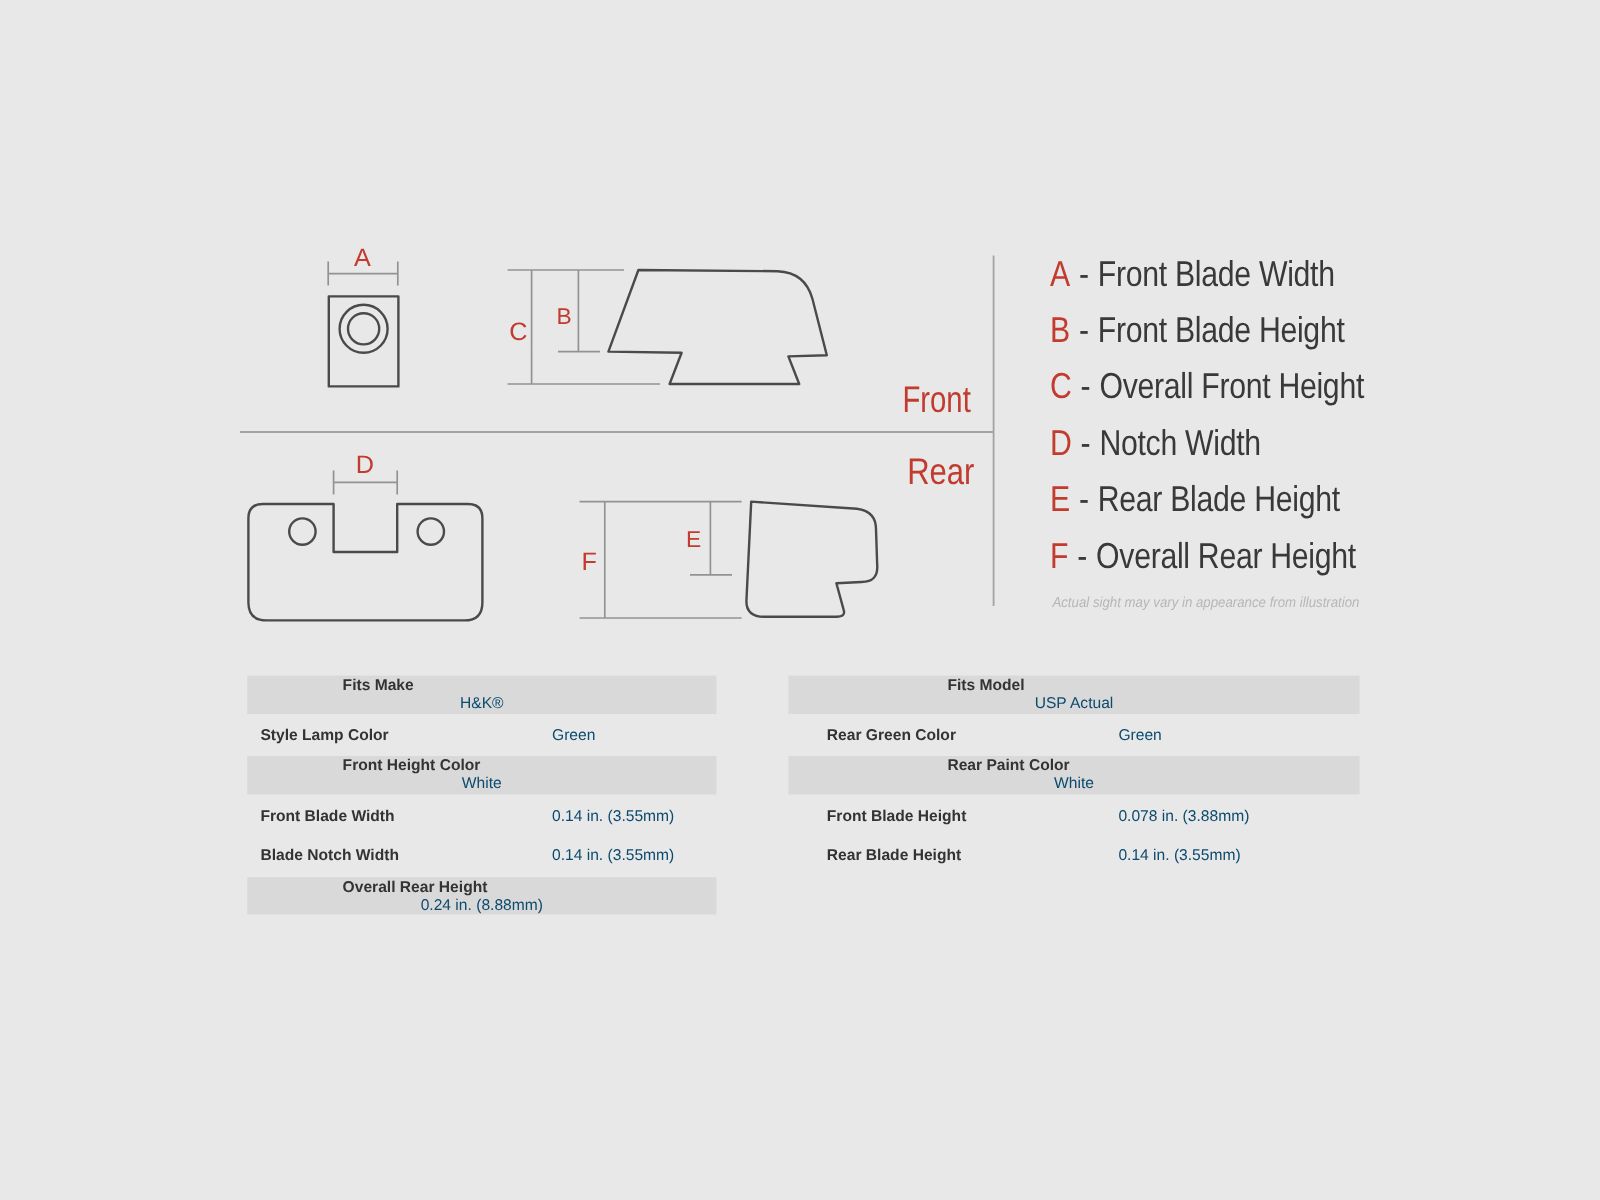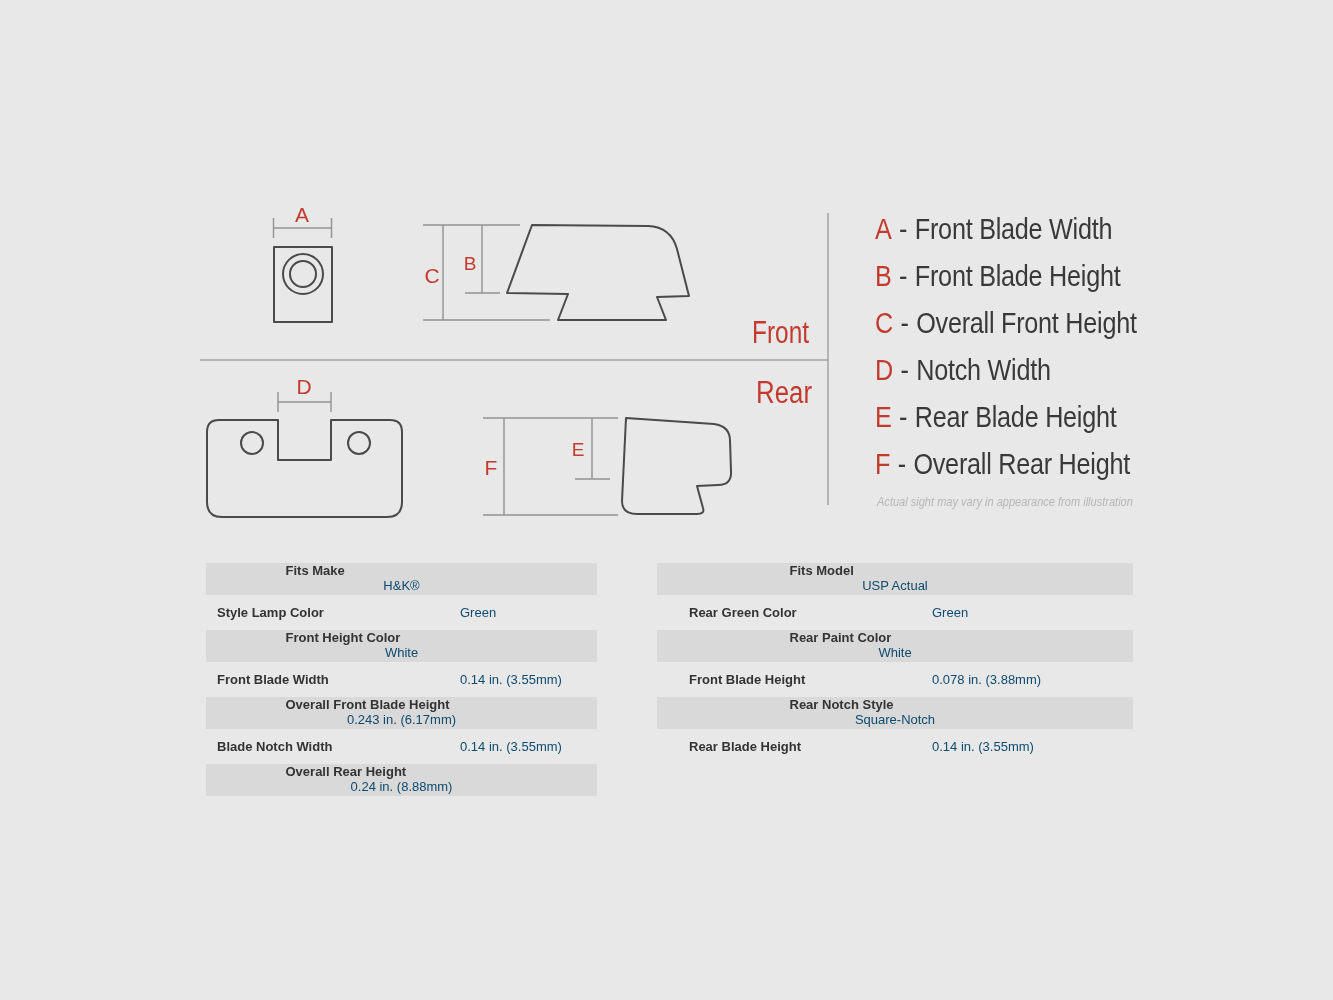--- a/index.html
+++ b/index.html
@@ -143,24 +143,20 @@
       <div class="spec-row dark">
         <span class="spec-label">Front Height Color</span>
         <span class="spec-value">White</span>
       </div>
 
       <div class="spec-row">
         <span class="spec-label">Front Blade Width</span>
         <span class="spec-value">0.14 in. (3.55mm)</span>
       </div>
 
-      <div class="spec-row dark">
-        <span class="spec-label">Overall Front Blade Height</span>
-        <span class="spec-value">0.243 in. (6.17mm)</span>
-      </div>
 
       <div class="spec-row">
         <span class="spec-label">Blade Notch Width</span>
         <span class="spec-value">0.14 in. (3.55mm)</span>
       </div>
 
       <div class="spec-row dark">
         <span class="spec-label">Overall Rear Height</span>
         <span class="spec-value">0.24 in. (8.88mm)</span>
       </div>
@@ -181,24 +177,20 @@
       <div class="spec-row dark">
         <span class="spec-label">Rear Paint Color</span>
         <span class="spec-value">White</span>
       </div>
 
       <div class="spec-row">
         <span class="spec-label">Front Blade Height</span>
         <span class="spec-value">0.078 in. (3.88mm)</span>
       </div>
 
-      <div class="spec-row dark">
-        <span class="spec-label">Rear Notch Style</span>
-        <span class="spec-value">Square-Notch</span>
-      </div>
 
       <div class="spec-row">
         <span class="spec-label">Rear Blade Height</span>
         <span class="spec-value">0.14 in. (3.55mm)</span>
       </div>
     </div>
 
 </div>
 
 </body></html>

